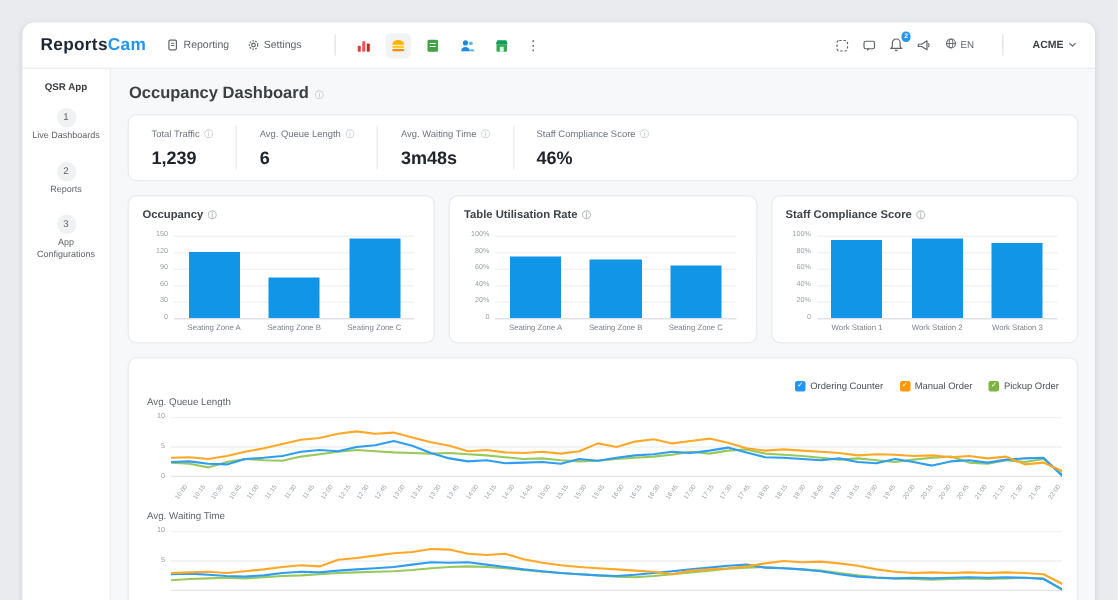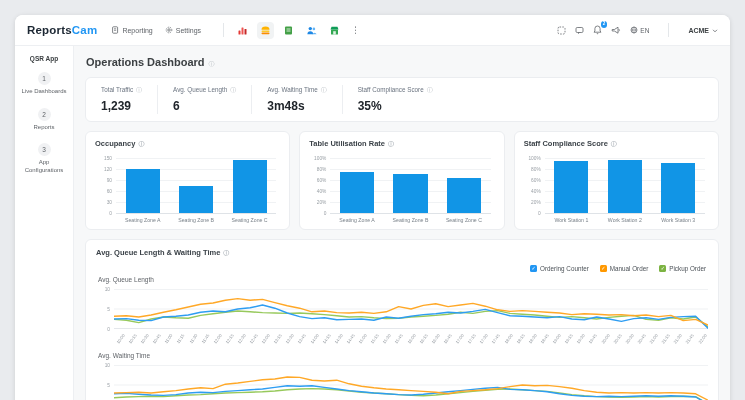--- a/index.html
+++ b/index.html
@@ -229,21 +229,21 @@
           </div>
           <div class="step">
             <div class="step-circle">3</div>
             <div class="step-label">App Configurations</div>
           </div>
         </div>
     </div>
 
     <div class="main">
       <div class="page-title-row">
-        <span class="page-title">Operations Dashboard</span>
+        <span class="page-title">Occupancy Dashboard</span>
         <span class="info-icon">ⓘ</span>
       </div>
 
       <div class="kpi-card">
           <div class="kpi">
             <div class="kpi-label">
               <span>Total Traffic</span>
               <span class="info-icon">ⓘ</span>
             </div>
             <div class="kpi-value">1,239</div>
@@ -260,21 +260,21 @@
               <span>Avg. Waiting Time</span>
               <span class="info-icon">ⓘ</span>
             </div>
             <div class="kpi-value">3m48s</div>
           </div>
           <div class="kpi">
             <div class="kpi-label">
               <span>Staff Compliance Score</span>
               <span class="info-icon">ⓘ</span>
             </div>
-            <div class="kpi-value">35%</div>
+            <div class="kpi-value">46%</div>
           </div>
         </div>
 
       <div class="charts-row">
           <div class="chart-card">
             <div class="card-title">
               <span>Occupancy</span>
               <span class="info-icon">ⓘ</span>
             </div>
             <div class="bar-plot">
@@ -376,24 +376,20 @@
             </div>
             <div class="bar-xlabels">
               <div class="bar-xlabel">Work Station 1</div>
               <div class="bar-xlabel">Work Station 2</div>
               <div class="bar-xlabel">Work Station 3</div>
             </div>
           </div>
         </div>
 
       <div class="bottom-card">
-        <div class="card-title">
-          <span>Avg. Queue Length &amp; Waiting Time</span>
-          <span class="info-icon">ⓘ</span>
-        </div>
         <div class="legend-row">
             <div class="legend-item">
               <span class="legend-checkbox" style="background: rgb(33, 150, 243);">✓</span>
               <span class="legend-label">Ordering Counter</span>
             </div>
             <div class="legend-item">
               <span class="legend-checkbox" style="background: rgb(255, 152, 0);">✓</span>
               <span class="legend-label">Manual Order</span>
             </div>
             <div class="legend-item">

